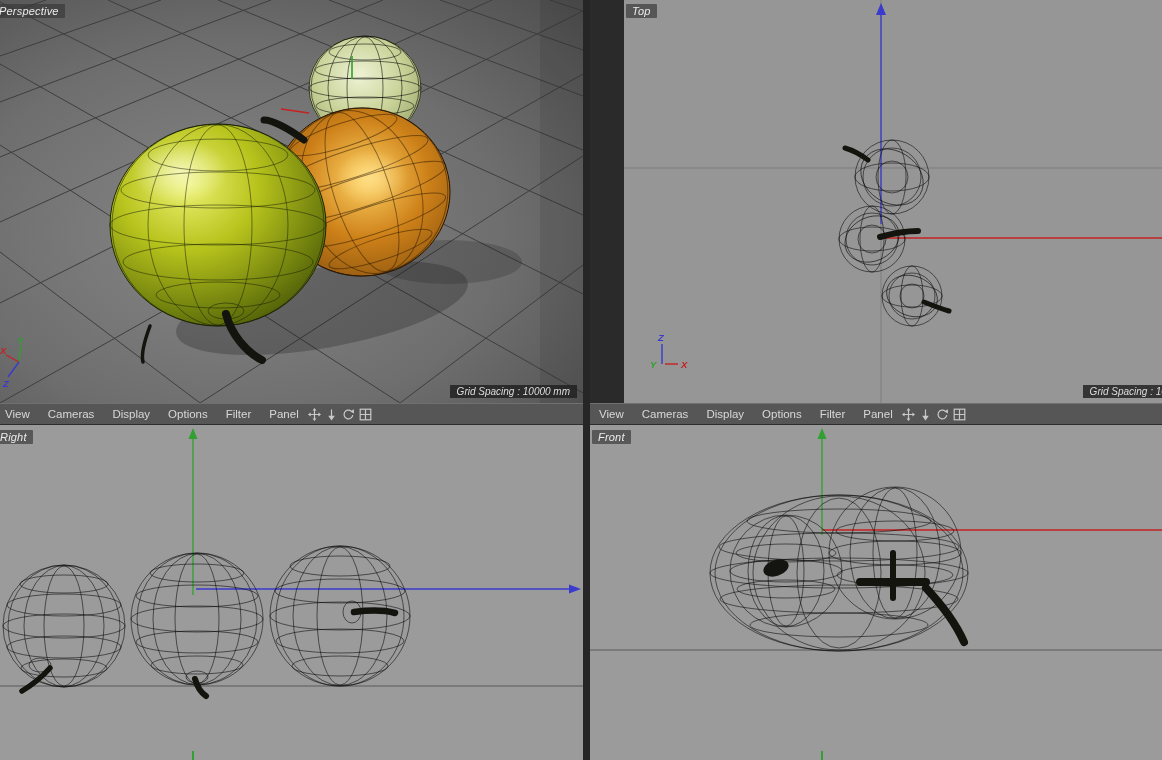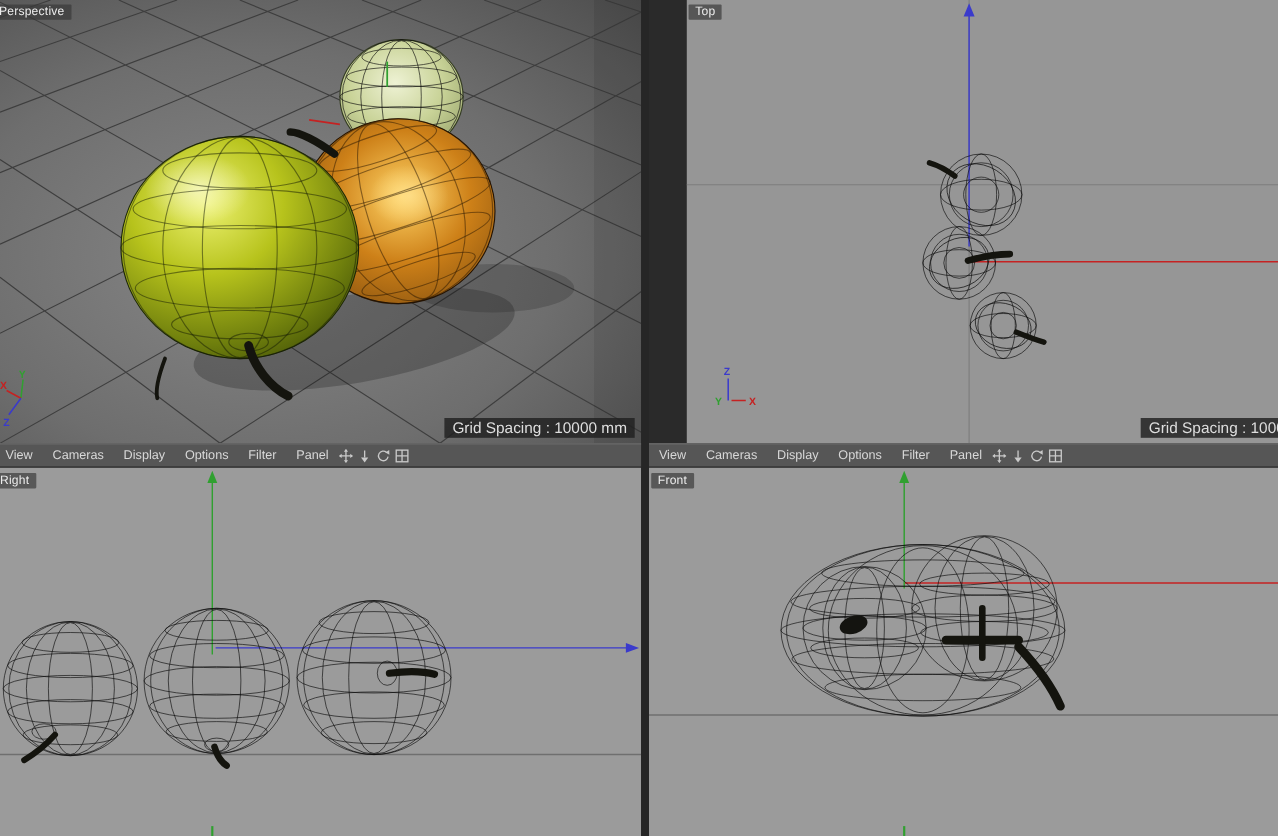--- a/index.html
+++ b/index.html
@@ -1,32 +1,32 @@
 <!DOCTYPE html>
 <html style="--menubar-bg: #565656; --menubar-text: #d8d8d8; --viewport-bg-top: #969696; --viewport-bg-ortho: #9b9b9b; --divider: #262626; --axis-x: #c52222; --axis-y: #30a030; --axis-z: #3a3acc; --apple-green: #b7c31c; --apple-orange: #cd8018; --apple-pale: #c9d398;"><head>
 <meta charset="utf-8">
 <style>
   *{margin:0;padding:0;box-sizing:border-box}
   html,body{width:1162px;height:760px;overflow:hidden;background:#1e1e1e;
     font-family:"Liberation Sans",sans-serif;}
   .stage{position:relative;width:1162px;height:760px;overflow:hidden;background:#2a2a2a;}
-  .vp{position:absolute;overflow:hidden;}
+  .vp{position:absolute;overflow:hidden;font-style:italic;}
   .vp svg{display:block}
   .vp-persp{left:0;top:0;width:583px;height:403px}
   .vp-top{left:624px;top:0;width:572px;height:403px}
   .vp-right{left:0;top:425px;width:583px;height:335px}
   .vp-front{left:590px;top:425px;width:572px;height:335px}
   .vdivider{position:absolute;left:583px;top:0;width:7px;height:760px;background:var(--divider)}
   .vp-label{position:absolute;top:4px;font-size:11px;color:#ececec;background:rgba(56,56,56,.68);
     padding:1px 6px;border-radius:1px;letter-spacing:.2px;white-space:nowrap}
   .vp-persp .vp-label{left:-7px}
   .vp-top .vp-label{left:2px}
   .vp-right .vp-label{left:-6px;top:5px}
   .vp-front .vp-label{left:2px;top:5px}
-  .grid-chip{position:absolute;bottom:5px;font-size:14px;color:#dedede;background:rgba(32,32,32,.82);
+  .grid-chip{position:absolute;bottom:5px;font-size:10px;color:#dedede;background:rgba(32,32,32,.82);
     padding:1px 7px;white-space:nowrap}
   .vp-persp .grid-chip{right:6px}
   .vp-top .grid-chip{right:-14px}
   .menubar{position:absolute;height:22px;background:var(--menubar-bg);
     border-top:1px solid #707070;border-bottom:1px solid #2d2d2d;
     display:flex;align-items:center;justify-content:flex-start;
     color:var(--menubar-text);font-size:11.5px}
   .menubar-left{left:0;top:403px;width:583px}
   .menubar-right{left:590px;top:403px;width:572px}
   .menu-items{display:flex;height:100%;align-items:center}

